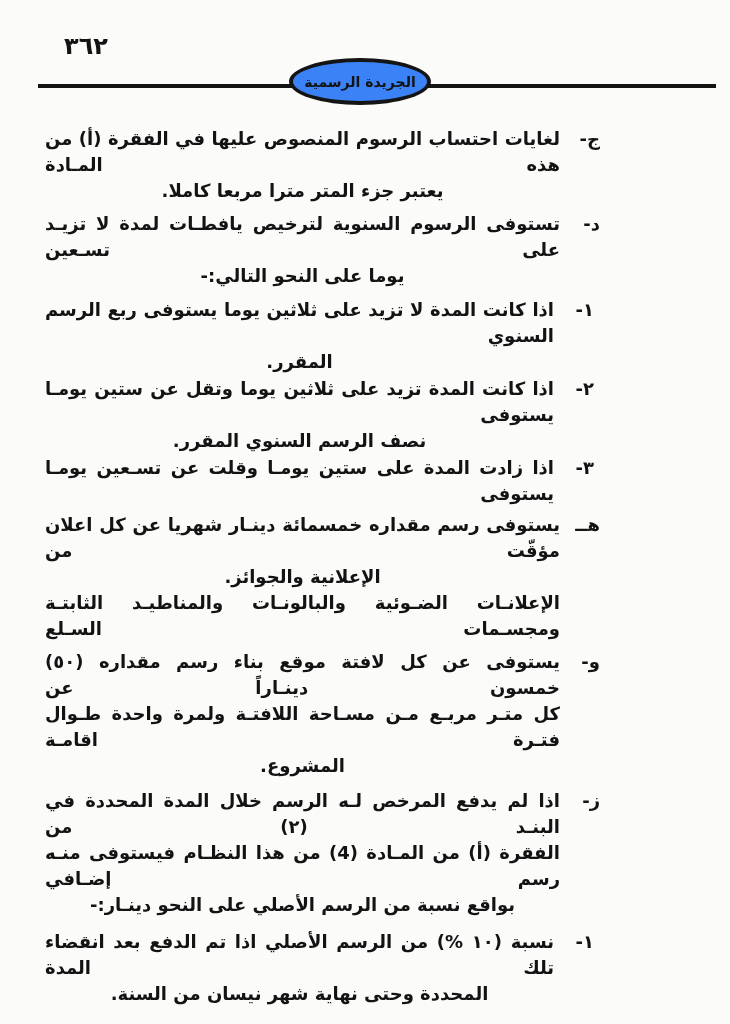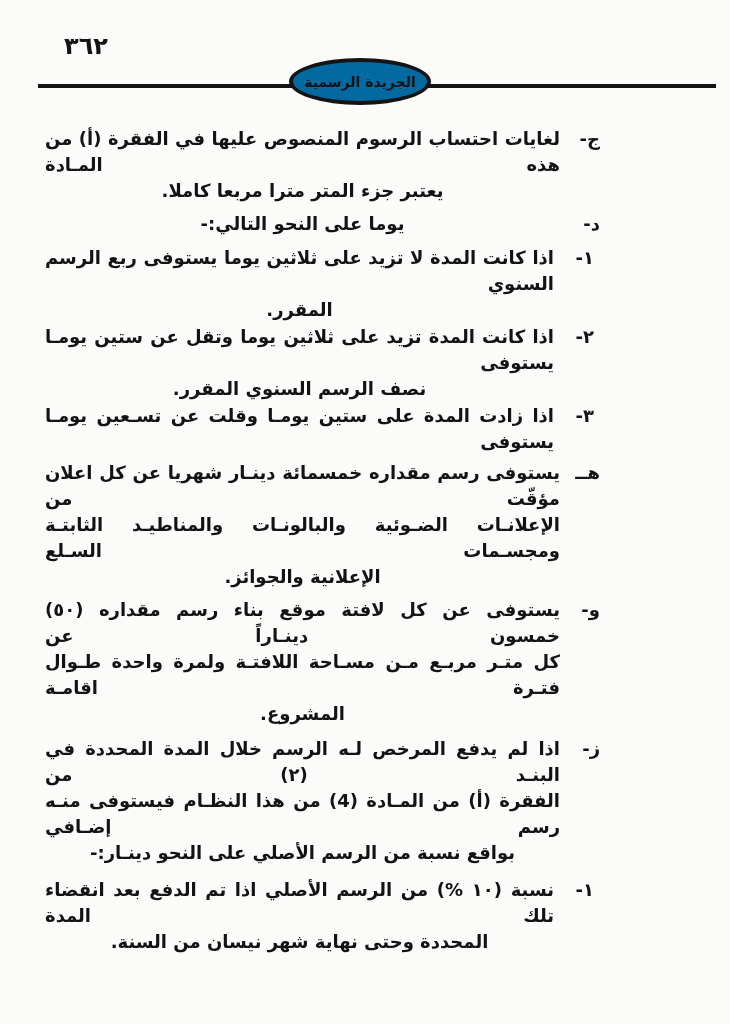--- a/index.html
+++ b/index.html
@@ -28,21 +28,21 @@
     background: #141414;
     z-index: 1;
   }
   .gazette-ellipse {
     position: absolute;
     top: 58px; left: 289px;
     width: 142px; height: 47px;
     box-sizing: border-box;
     border: 4px solid #141414;
     border-radius: 50%;
-    background: #0369a1;
+    background: #3b82f6;
     z-index: 2;
     display: flex; align-items: center; justify-content: center;
     direction: rtl;
   }
   .gazette-ellipse span { font-size: 14px; white-space: nowrap; }
 
   
   .content {
     position: absolute;
     top: 126px; right: 130px;
@@ -84,41 +84,42 @@
   </div>
 
   <div class="content">
       <div class="para clause">
         <span class="marker">ج-</span>
         <div class="line">لغايات احتساب الرسوم المنصوص عليها في الفقرة (أ) من هذه المـادة</div>
         <div class="line last">يعتبر جزء المتر مترا مربعا كاملا.</div>
       </div>
       <div class="para clause">
         <span class="marker">د-</span>
+        <div class="line">تستوفى الرسوم السنوية لترخيص يافطـات لمدة لا تزيـد على تسـعين</div>
         <div class="line last">يوما على النحو التالي:-</div>
       </div>
       <div class="para item">
         <span class="marker">١-</span>
         <div class="line">اذا كانت المدة لا تزيد على ثلاثين يوما يستوفى ربع الرسم السنوي</div>
         <div class="line last">المقرر.</div>
       </div>
       <div class="para item">
         <span class="marker">٢-</span>
         <div class="line">اذا كانت المدة تزيد على ثلاثين يوما وتقل عن ستين يومـا يستوفى</div>
         <div class="line last">نصف الرسم السنوي المقرر.</div>
       </div>
       <div class="para item">
         <span class="marker">٣-</span>
         <div class="line">اذا زادت المدة على ستين يومـا وقلت عن تسـعين يومـا يستوفى</div>
       </div>
       <div class="para clause">
         <span class="marker">هــ</span>
         <div class="line">يستوفى رسم مقداره خمسمائة دينـار شهريا عن كل اعلان مؤقّت من</div>
+        <div class="line last">الإعلانية والجوائز.</div>
         <div class="line">الإعلانـات الضـوئية والبالونـات والمناطيـد الثابتـة ومجسـمات السـلع</div>
-        <div class="line last">الإعلانية والجوائز.</div>
       </div>
       <div class="para clause">
         <span class="marker">و-</span>
         <div class="line">يستوفى عن كل لافتة موقع بناء رسم مقداره (٥٠) خمسون دينـاراً عن</div>
         <div class="line">كل متـر مربـع مـن مسـاحة اللافتـة ولمرة واحدة طـوال فتـرة اقامـة</div>
         <div class="line last">المشروع.</div>
       </div>
       <div class="para clause">
         <span class="marker">ز-</span>
         <div class="line">اذا لم يدفع المرخص لـه الرسم خلال المدة المحددة في البنـد (٢) من</div>

